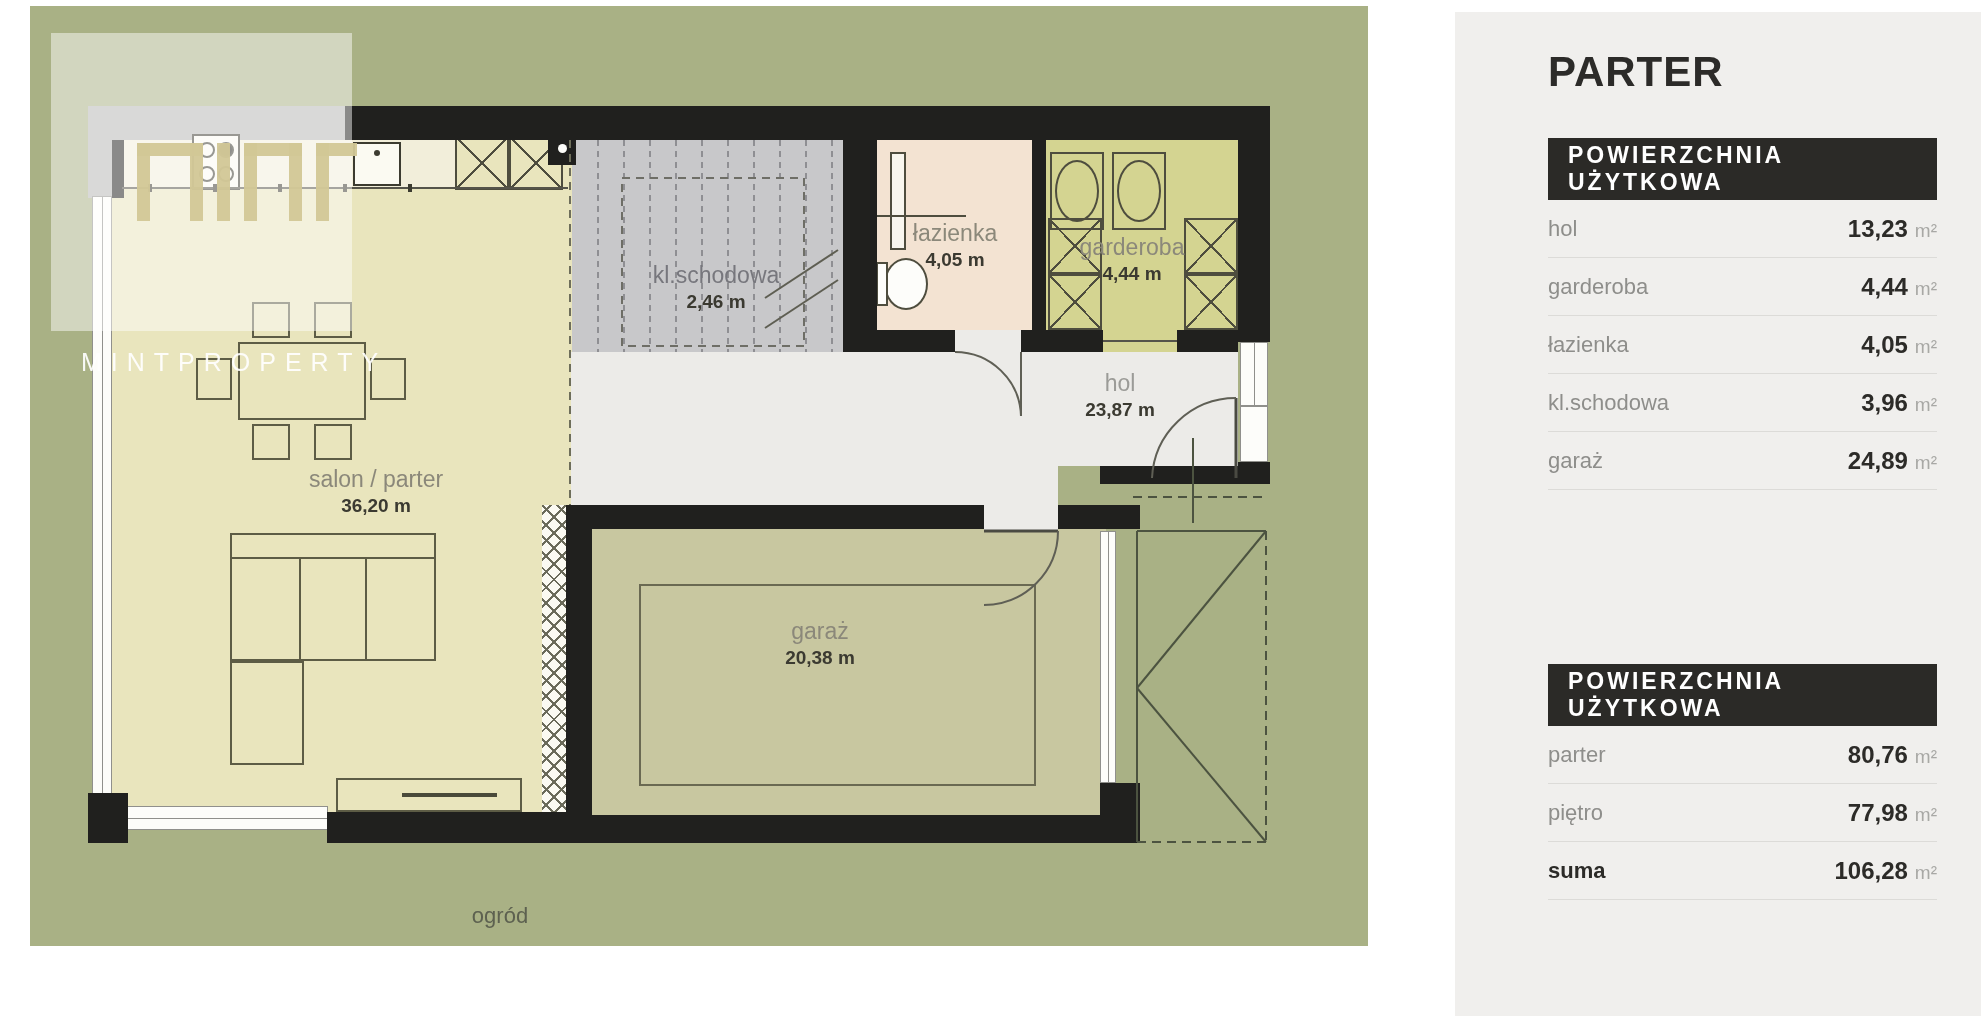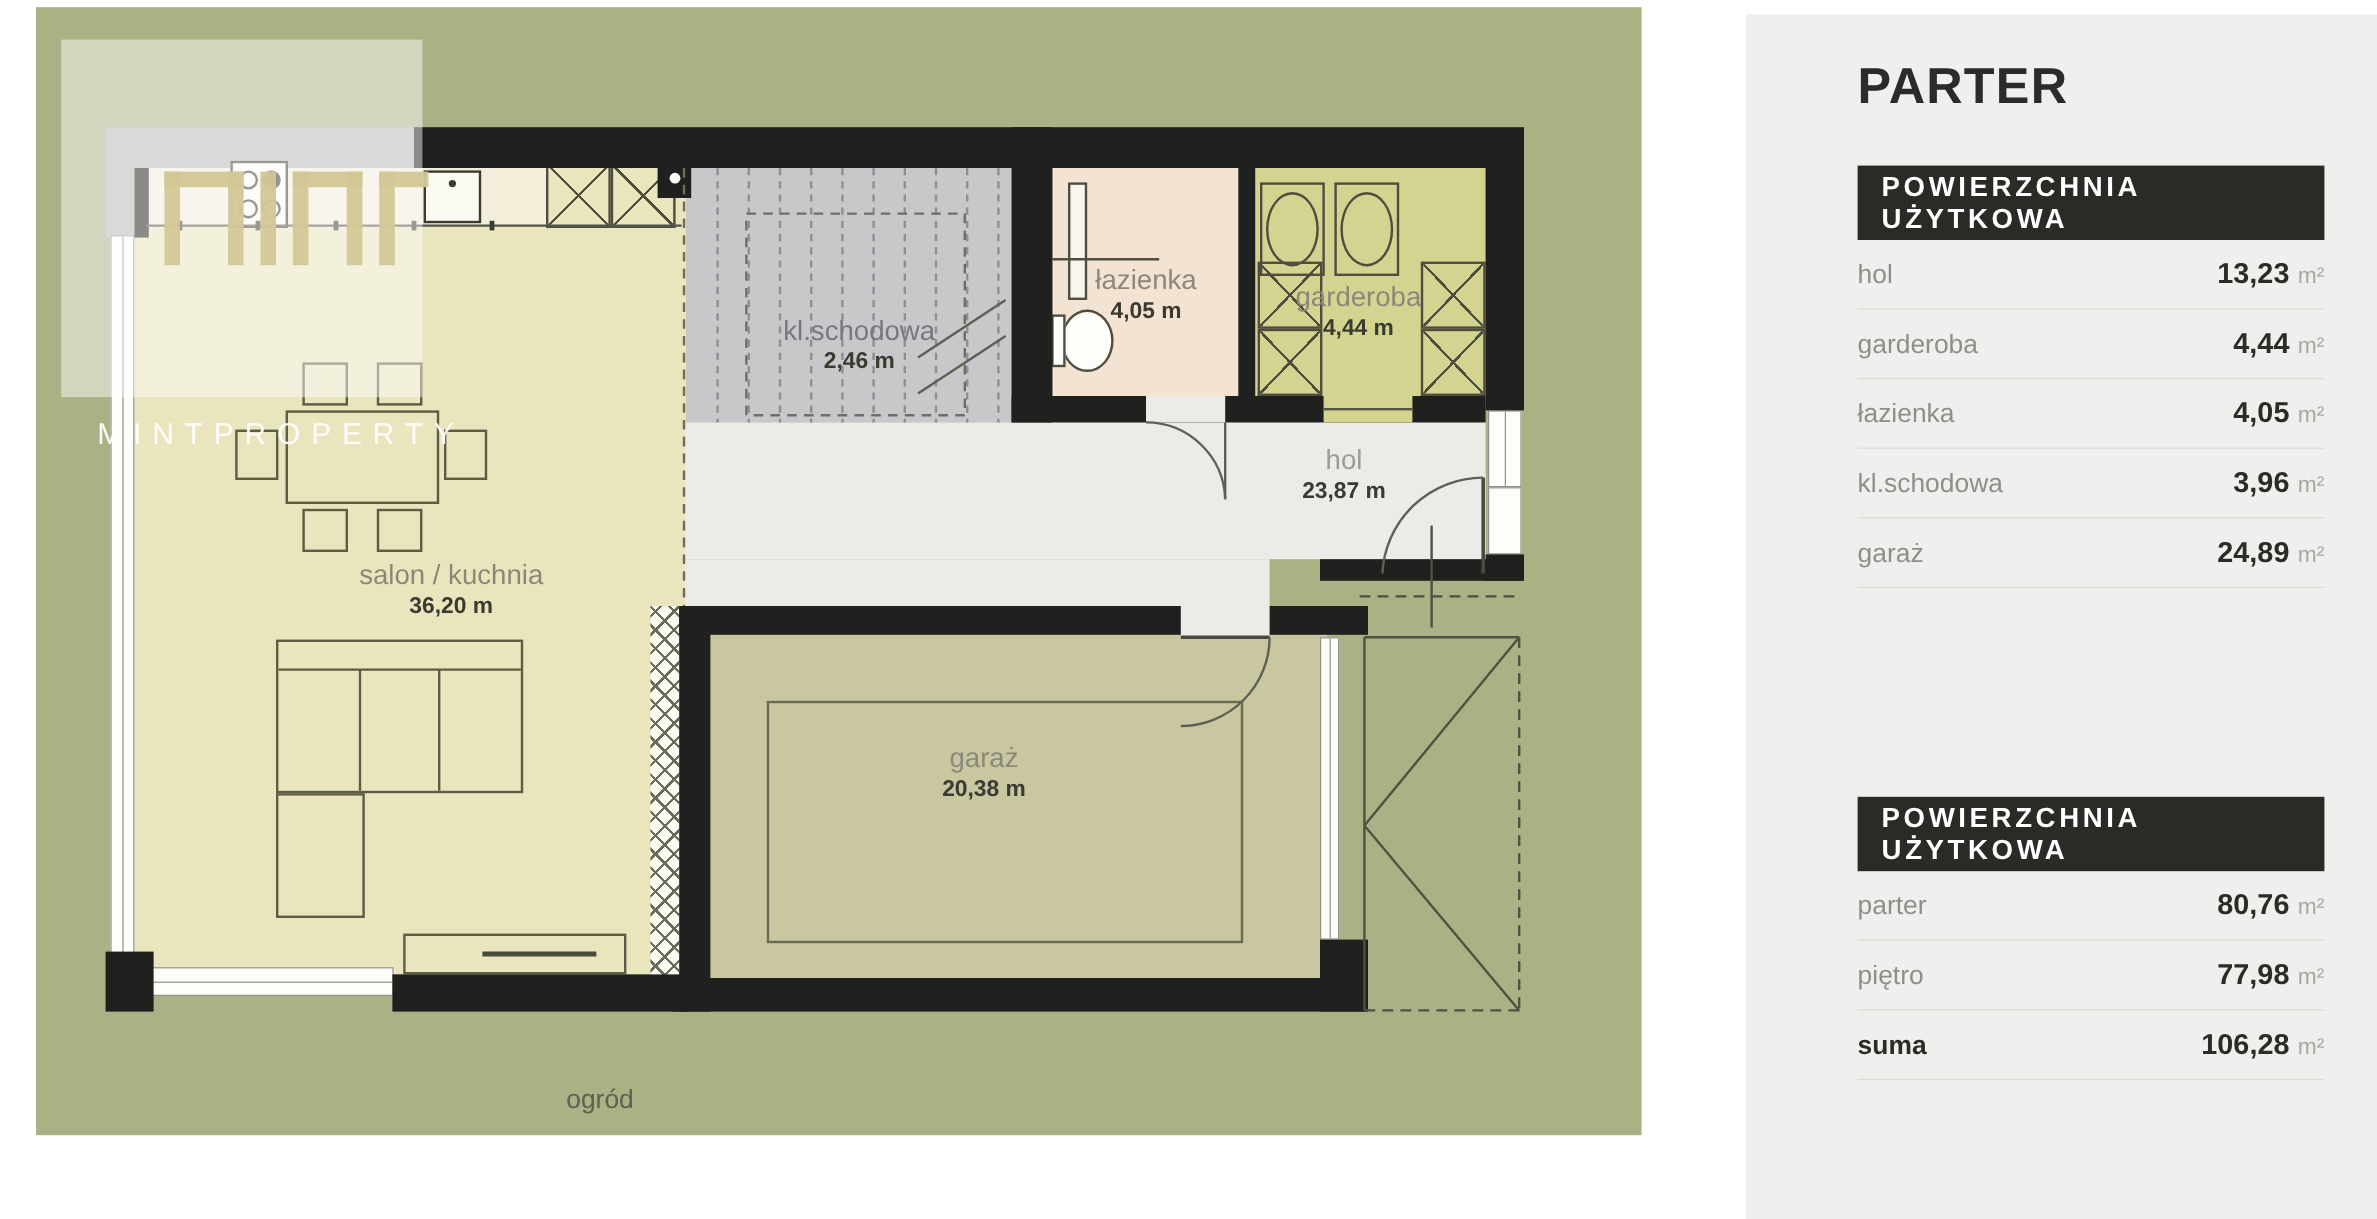--- a/index.html
+++ b/index.html
@@ -211,21 +211,21 @@
       <div class="wm-bar" style="left:107px;top:0;width:58px;height:13px;"></div>
       <div class="wm-bar" style="left:107px;top:0;width:13px;height:78px;"></div>
       <div class="wm-bar" style="left:152px;top:0;width:13px;height:78px;"></div>
       <div class="wm-bar" style="left:179px;top:0;width:41px;height:13px;"></div>
       <div class="wm-bar" style="left:179px;top:0;width:13px;height:78px;"></div>
     </div>
   </div>
   <div class="wm-text">MINTPROPERTY</div>
 
   <div class="lbl" style="left:376px;top:466px;">
-    <span class="nm">salon / kuchnia</span>
+    <span class="nm">salon / parter</span>
     <span class="area">36,20 m</span>
   </div>
   <div class="lbl lbl-stairs" style="left:716px;top:262px;">
     <span class="nm">kl.schodowa</span>
     <span class="area">2,46 m</span>
   </div>
   <div class="lbl" style="left:955px;top:220px;">
     <span class="nm">łazienka</span>
     <span class="area">4,05 m</span>
   </div>

